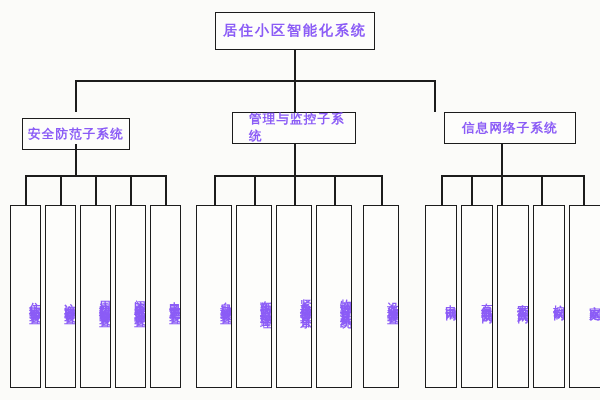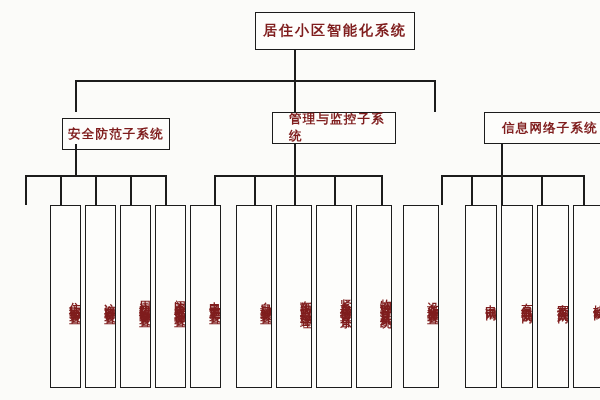--- a/index.html
+++ b/index.html
@@ -21,24 +21,23 @@
   }
   
   .node {
     position: absolute;
     box-sizing: border-box;
     border: 1.6px solid #1c1c1c;
     background: #fdfdfb;
     display: flex;
     align-items: center;
     justify-content: center;
-    color: #7f1d1d;
+    color: #8b5cf6;
     font-weight: 700;
     letter-spacing: 0.5px;
-    margin-left: 40px;
   }
   .node.root {
     font-size: 14px;
     letter-spacing: 2px;
   }
   .node.level2 {
     font-size: 12.5px;
     letter-spacing: 1.2px;
   }
   

